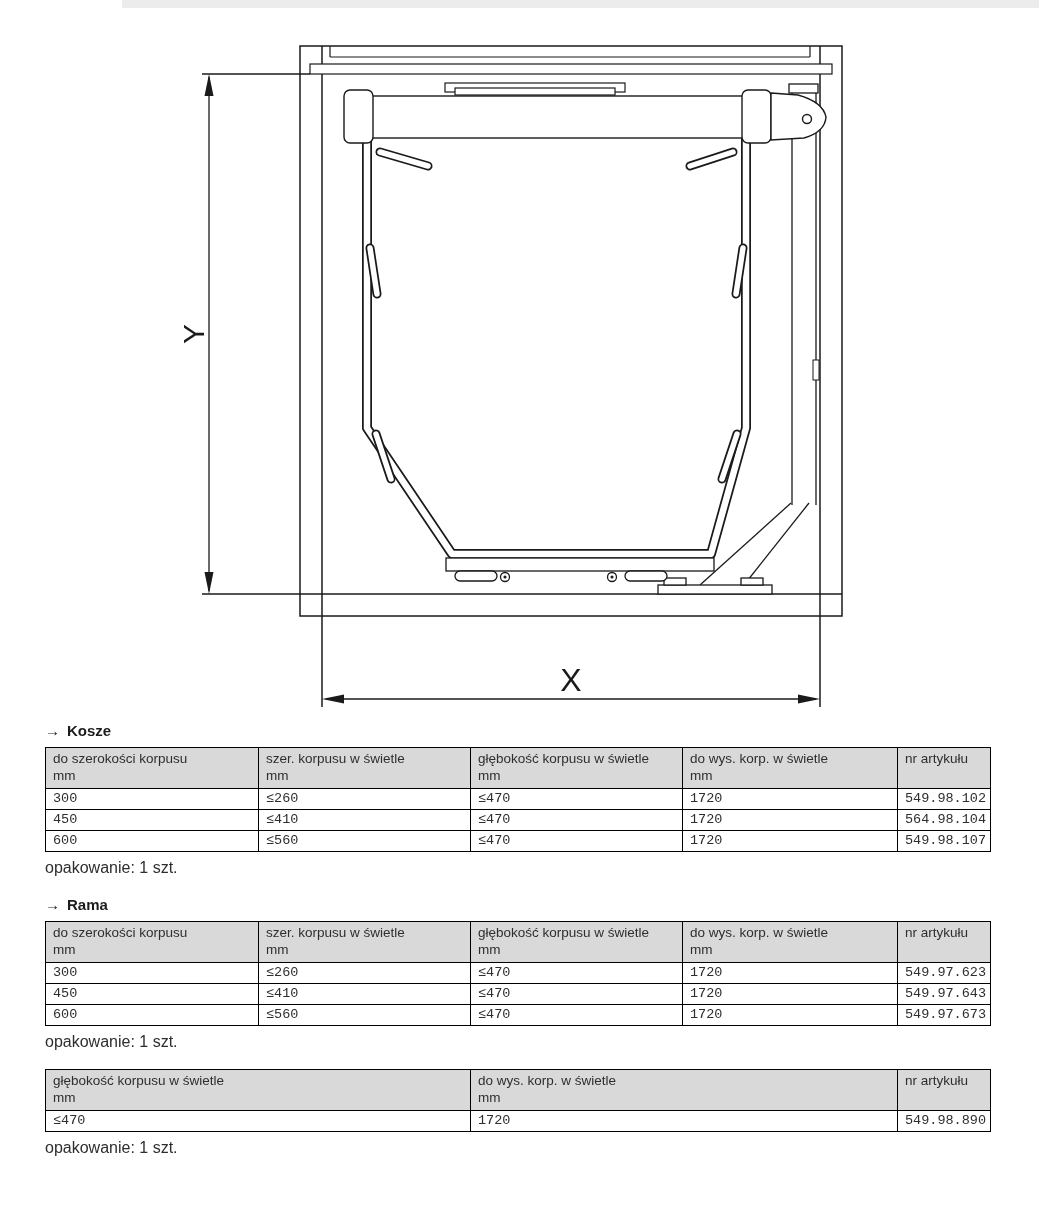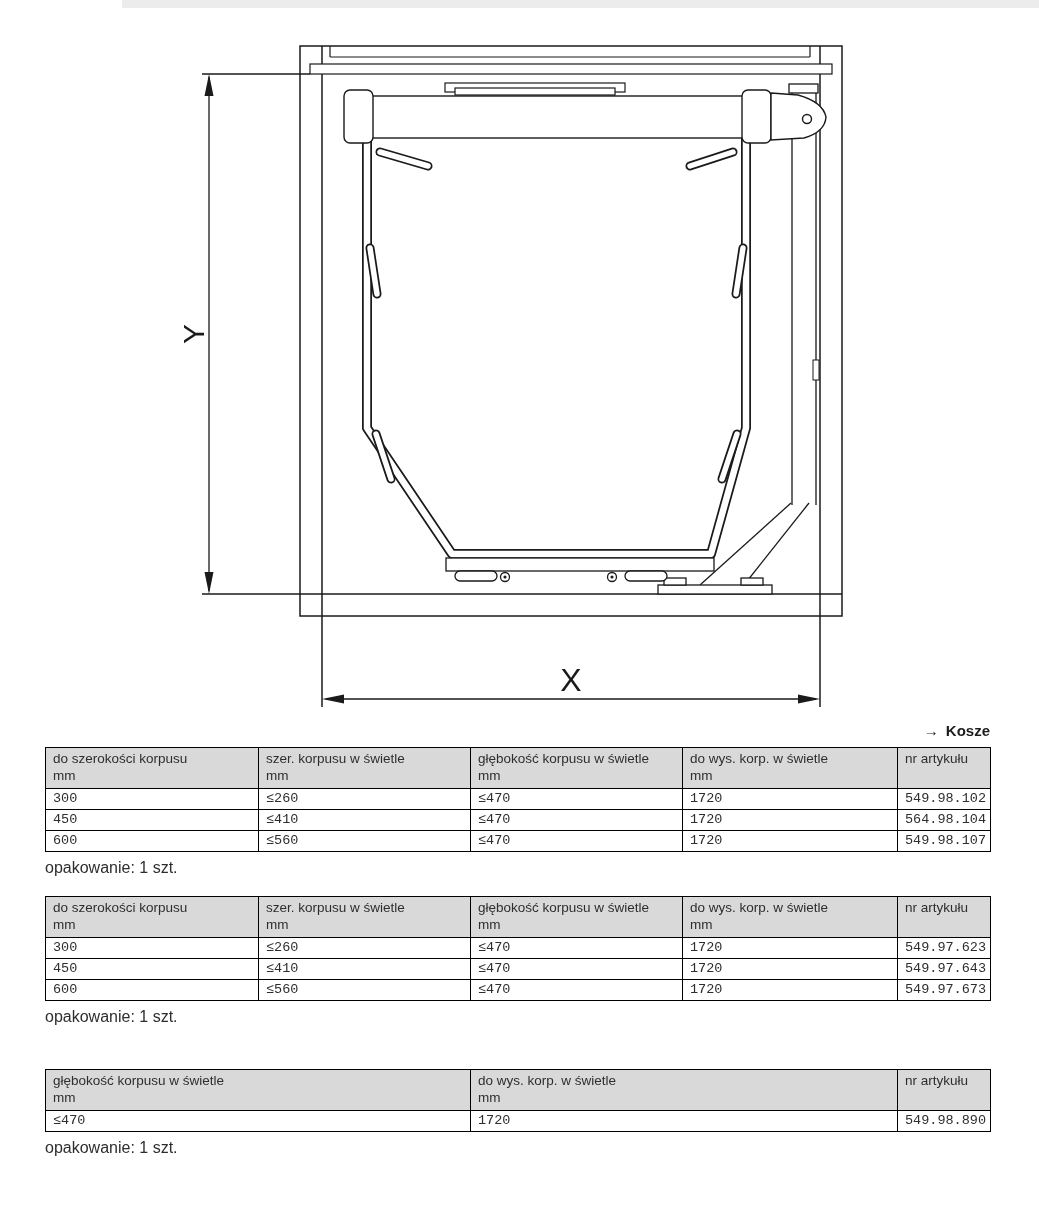--- a/index.html
+++ b/index.html
@@ -11,21 +11,21 @@
   .top-strip{
     position:absolute;left:122px;top:0;width:917px;height:8px;
     background:var(--top_strip,#ececec);
   }
   #drawing{position:absolute;left:0;top:0;color:var(--line,#1a1a1a);}
   #drawing text{font-family:"Liberation Sans",sans-serif;fill:currentColor;stroke:none;}
   .section{position:absolute;left:45px;width:945px;}
   #sec-kosze{top:722px;}
   #sec-rama{top:896px;}
   #sec-prowadnica{top:1069px;}
-  .sec-title{margin:0 0 8px 0;font-size:15px;font-weight:bold;color:#1c1c1c;text-align:right;}
+  .sec-title{margin:0 0 8px 0;font-size:15px;font-weight:bold;color:#1c1c1c;}
   .sec-title .arrow{font-weight:normal;margin-right:7px;}
   table.spec{border-collapse:collapse;table-layout:fixed;width:945px;font-size:13.5px;}
   table.spec th,table.spec td{
     border:1px solid #000;padding:1px 7px;text-align:left;
     font-weight:normal;vertical-align:top;overflow:hidden;white-space:nowrap;margin-left:36px;
   }
   table.spec thead th{
     background:var(--header_bg,#d9d9d9);height:37px;line-height:17px;padding-top:2px;
   }
   table.spec tbody td{height:18px;line-height:18px;font-family:Liberation Mono, monospace;}
@@ -181,20 +181,21 @@
         <td>≤470</td>
         <td>1720</td>
         <td>549.98.107</td>
       </tr>
     </tbody>
   </table>
   <div class="packaging">opakowanie: 1 szt.</div>
 </div>
 
 <div class="section" id="sec-rama">
+  <h3 class="sec-title"><span class="arrow">→</span><span>Rama</span></h3>
   <table class="spec">
     <colgroup>
         <col style="width:213px">
         <col style="width:212px">
         <col style="width:212px">
         <col style="width:215px">
         <col style="width:93px">
       </colgroup>
     <thead>
       <tr>

